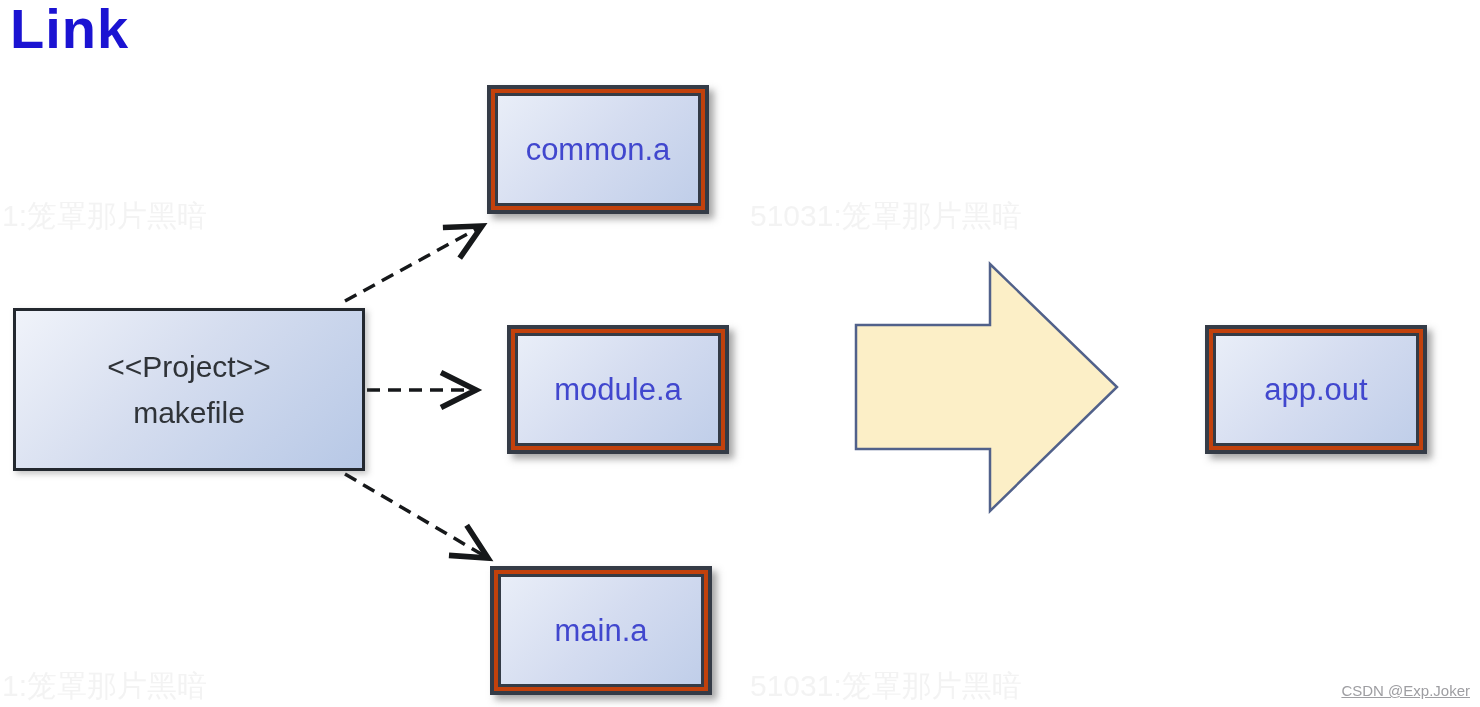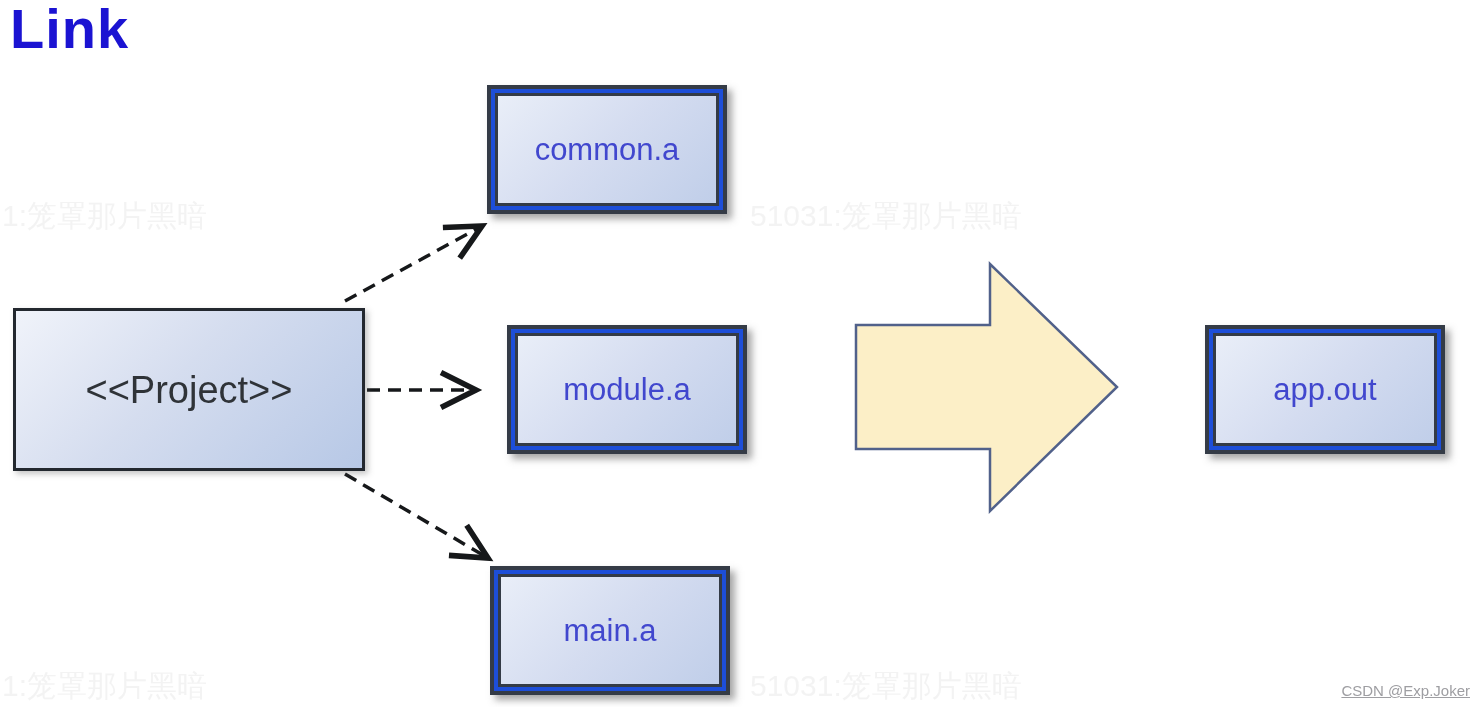--- a/index.html
+++ b/index.html
@@ -27,27 +27,27 @@
   
   svg.wires { position: absolute; left: 0; top: 0; width: 1480px; height: 707px; }
 
   
   .project-box {
     position: absolute; left: 13px; top: 308px; width: 352px; height: 163px;
     border: 3px solid #23282f;
     background: linear-gradient(135deg, #f0f3fa 0%, #d5ddef 45%, #b7c8e6 100%);
     display: flex; flex-direction: column; align-items: center; justify-content: center;
     box-shadow: 3px 3px 6px rgba(90,90,90,0.35);
-    color: #2f3338; font-size: 38px; line-height: 46px; text-align: center;
+    color: #2f3338; font-size: 30px; line-height: 46px; text-align: center;
   }
 
   
   .artifact {
-    position: absolute; width: 240px; height: 129px;
-    border: 4px solid #343b46; background: #1d4ed8; padding: 4px;
+    position: absolute; width: 222px; height: 129px;
+    border: 4px solid #343b46; background: #c2410c; padding: 4px;
     box-shadow: 5px 5px 7px rgba(80,80,80,0.5);
     text-align: right;
   }
   .artifact .inner {
     width: 100%; height: 100%;
     border: 3px solid #343b46;
     background: linear-gradient(135deg, #e9eef8 0%, #d4dcf0 50%, #c0cee9 100%);
     display: flex; align-items: center; justify-content: center;
   }
   .artifact .label { color: #4147ce; font-size: 31px; }
@@ -83,20 +83,21 @@
 
     <line x1="345" y1="301" x2="482" y2="226" stroke="#16181a" stroke-width="3.5" stroke-dasharray="13 8" marker-end="url(#openArrow)"></line>
     <line x1="367" y1="390" x2="476" y2="390" stroke="#16181a" stroke-width="3.5" stroke-dasharray="13 8" marker-end="url(#openArrow)"></line>
     <line x1="345" y1="474" x2="488" y2="558" stroke="#16181a" stroke-width="3.5" stroke-dasharray="13 8" marker-end="url(#openArrow)"></line>
 
     <polygon points="856,325 990,325 990,264 1117,387 990,511 990,449 856,449" fill="#fcefc7" stroke="#51618a" stroke-width="2.5" stroke-linejoin="miter"></polygon>
   </svg>
 
   <div class="project-box">
     <div>&lt;&lt;Project&gt;&gt;</div>
+    <div>makefile</div>
   </div>
 
   <div class="artifact box-common">
     <div class="inner">
       <span class="label">common.a</span>
     </div>
   </div>
 
   <div class="artifact box-module">
     <div class="inner">

